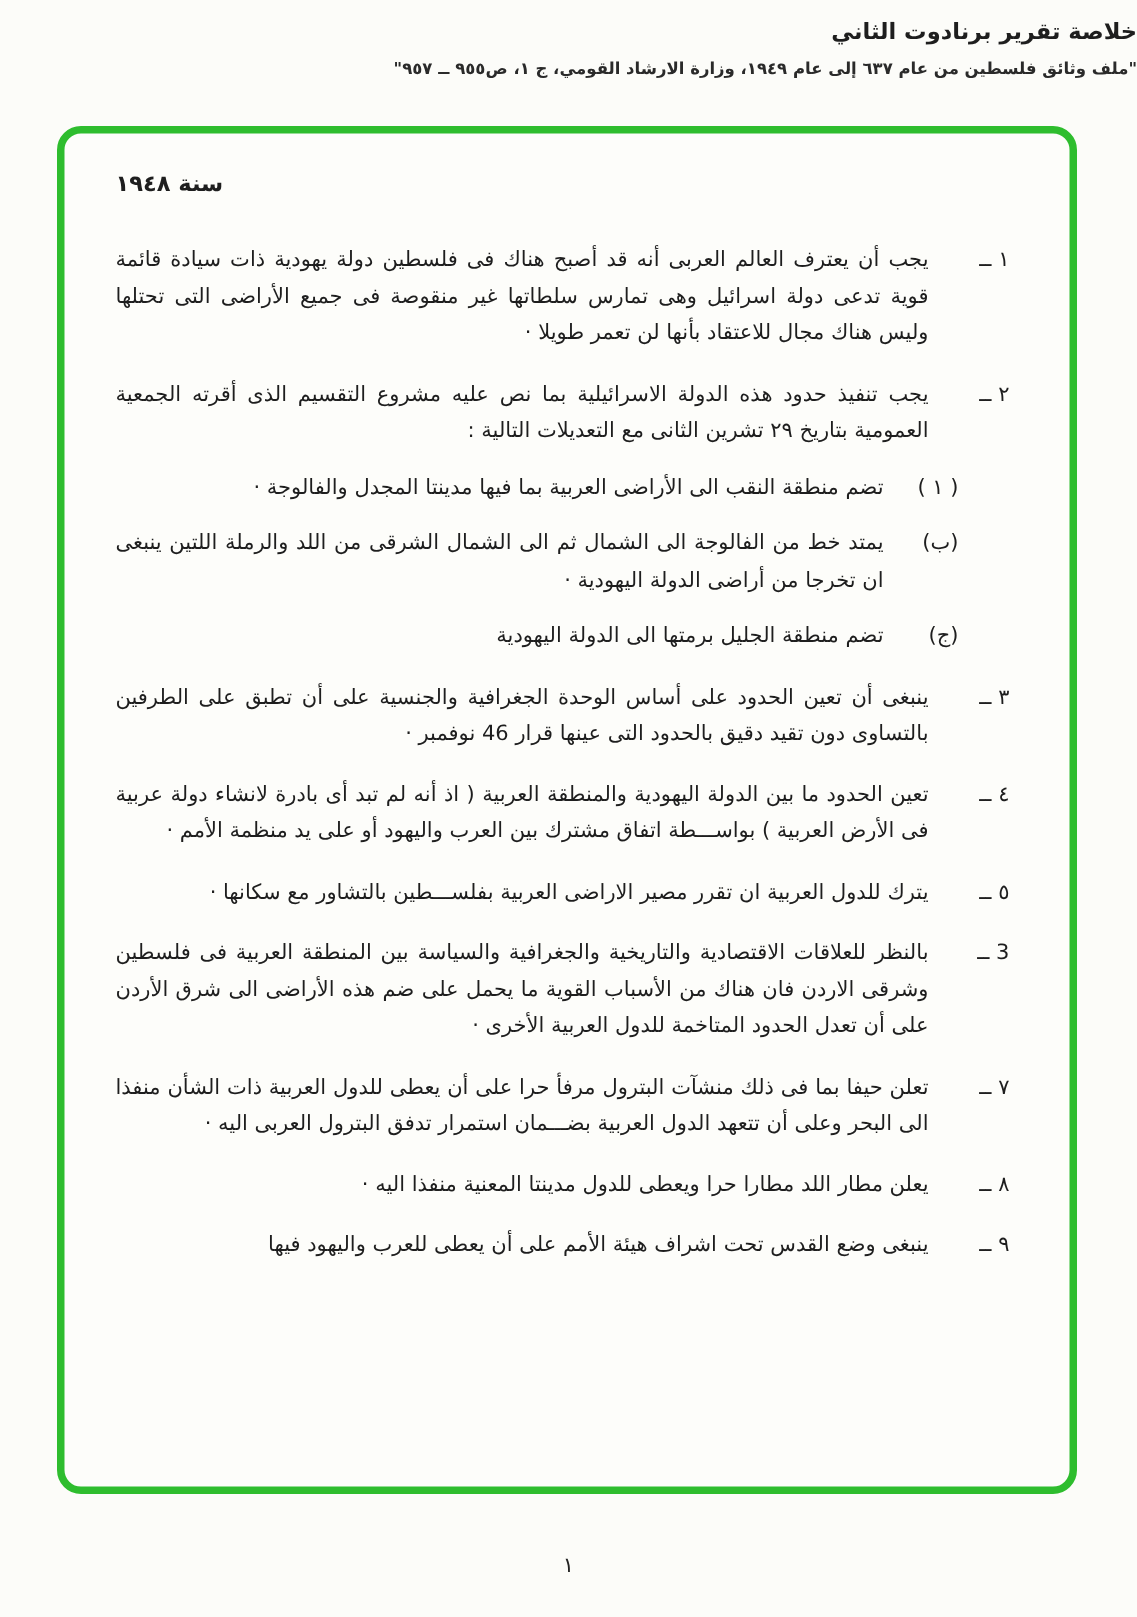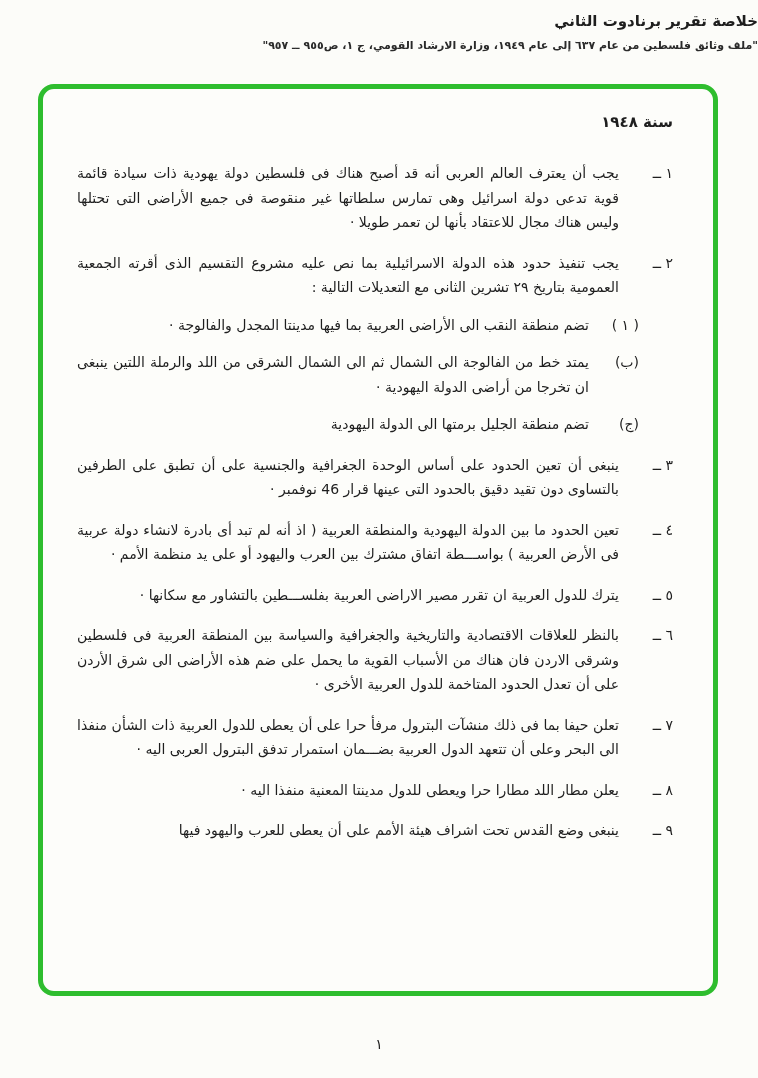--- a/index.html
+++ b/index.html
@@ -34,21 +34,21 @@
     border-radius:16px;
     background:#fdfdfa;
     padding:24px 40px 18px 34px;
     overflow:hidden;
   }
   .doc-title{
     text-align:center; font-size:26px; font-weight:bold;
     margin:14px 0 12px;
   }
   .doc-year{
-    text-align:right; font-size:15px; font-weight:bold;
+    text-align:left; font-size:15px; font-weight:bold;
     margin:0 0 30px;
   }
   .item{
     display:flex; gap:10px;
     margin-top:16px;
     font-size:14px; line-height:1.75;
   }
   .item .num{
     flex:0 0 44px; white-space:nowrap;
   }
@@ -109,21 +109,21 @@
     <span class="num">٤ ــ</span>
     <p class="txt">تعين الحدود ما بين الدولة اليهودية والمنطقة العربية ( اذ أنه لم تبد أى بادرة لانشاء دولة عربية فى الأرض العربية ) بواســـطة اتفاق مشترك بين العرب واليهود أو على يد منظمة الأمم ·</p>
   </div>
 
   <div class="item">
     <span class="num">٥ ــ</span>
     <p class="txt">يترك للدول العربية ان تقرر مصير الاراضى العربية بفلســـطين بالتشاور مع سكانها ·</p>
   </div>
 
   <div class="item">
-    <span class="num">٦ ــ</span>
+    <span class="num">3 ــ</span>
     <p class="txt">بالنظر للعلاقات الاقتصادية والتاريخية والجغرافية والسياسة بين المنطقة العربية فى فلسطين وشرقى الاردن فان هناك من الأسباب القوية ما يحمل على ضم هذه الأراضى الى شرق الأردن على أن تعدل الحدود المتاخمة للدول العربية الأخرى ·</p>
   </div>
 
   <div class="item">
     <span class="num">٧ ــ</span>
     <p class="txt">تعلن حيفا بما فى ذلك منشآت البترول مرفأ حرا على أن يعطى للدول العربية ذات الشأن منفذا الى البحر وعلى أن تتعهد الدول العربية بضـــمان استمرار تدفق البترول العربى اليه ·</p>
   </div>
 
   <div class="item">
     <span class="num">٨ ــ</span>

